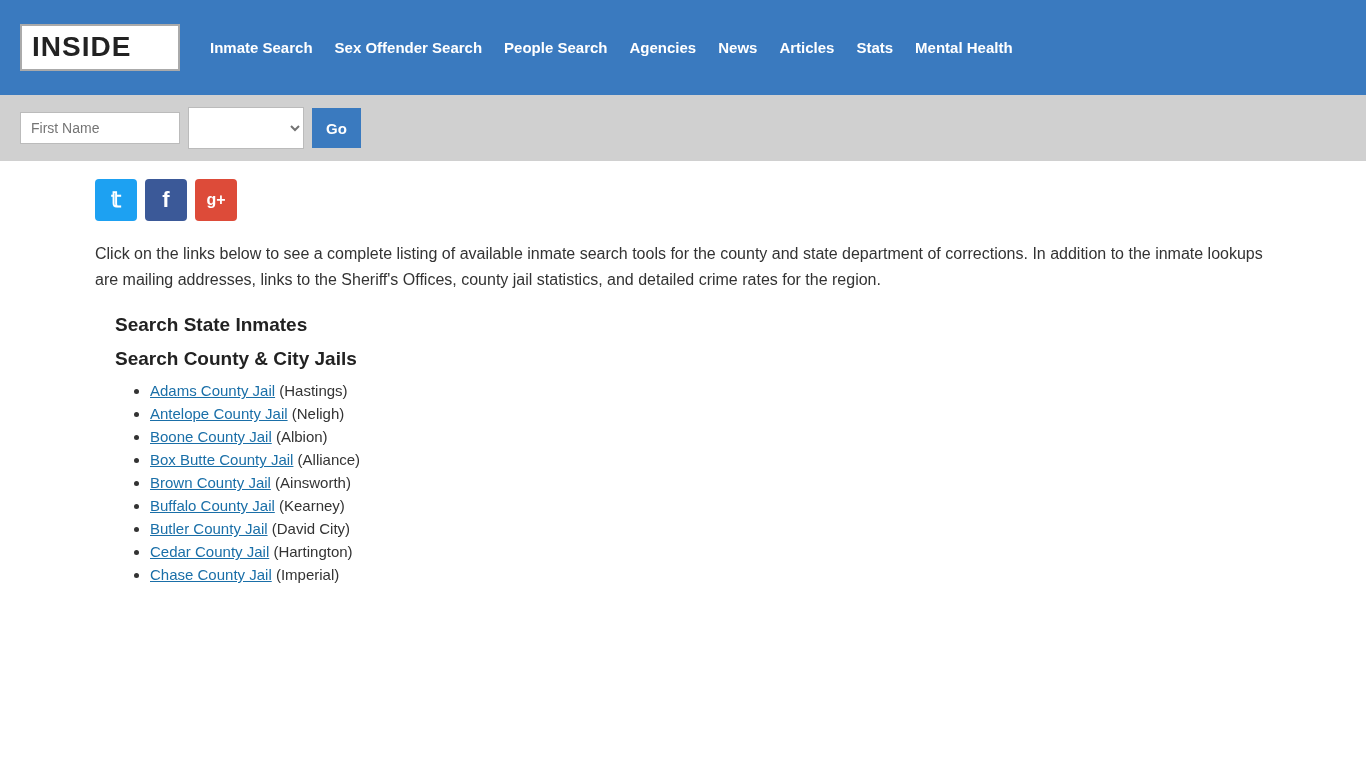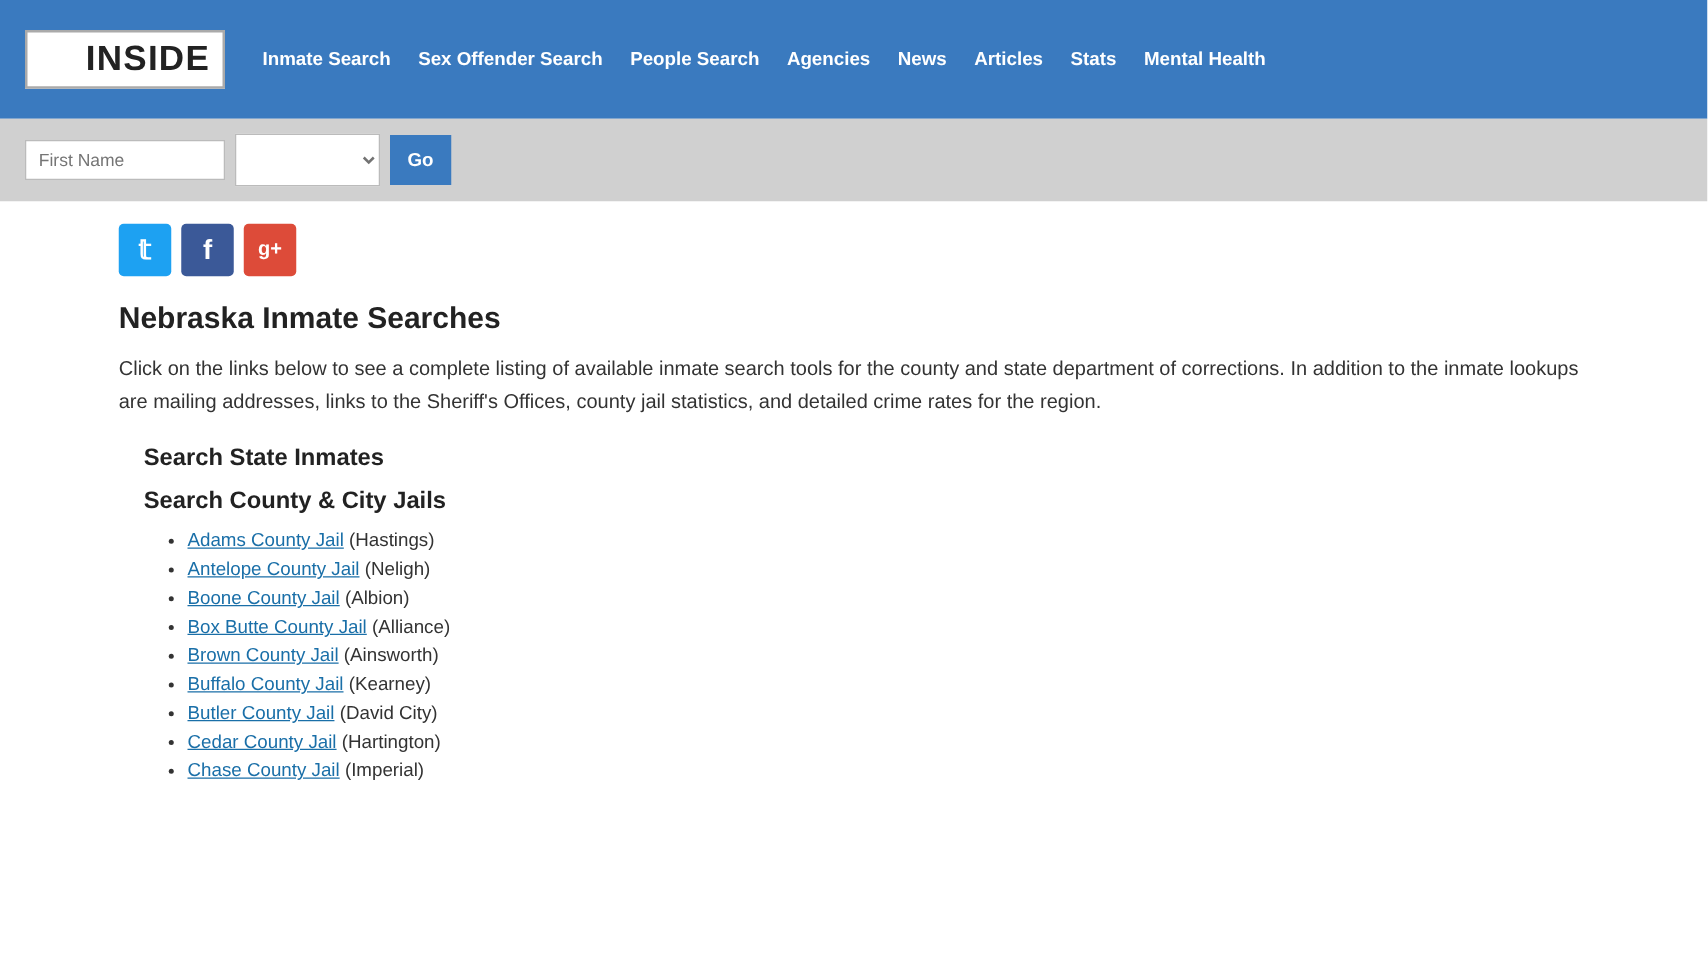--- a/index.html
+++ b/index.html
@@ -5,21 +5,20 @@
     * { margin: 0; padding: 0; box-sizing: border-box; }
     body { font-family: Arial, sans-serif; font-size: 15px; color: #333; background: #fff; }
 
     
     #header {
       background-color: #3a7abf;
       display: flex;
       align-items: center;
       padding: 10px 20px;
       min-height: 95px;
-      text-align: right;
     }
     #logo-box {
       background: #fff;
       border: 2px solid #aaa;
       padding: 6px 10px;
       margin-right: 30px;
       min-width: 160px;
     }
     #logo-inside {
       font-size: 28px;
@@ -204,21 +203,20 @@
   <a class="social-btn social-facebook">
     <span>f</span>
   </a>
   <a class="social-btn social-google">
     <span style="font-size:16px;">g+</span>
   </a>
 </div>
 
 <div id="content">
 
-  <h1 class="page-title">Nebraska Inmate Searches</h1>
 
   <p class="description">Click on the links below to see a complete listing of available inmate search tools for the county and state department of corrections. In addition to the inmate lookups are mailing addresses, links to the Sheriff's Offices, county jail statistics, and detailed crime rates for the region.</p>
 
   <h2 class="section-title">Search State Inmates</h2>
 
   <h2 class="section-title">Search County &amp; City Jails</h2>
   <ul class="link-list">
     <li>
       <a href="#">Adams County Jail</a>
       <span class="city-label"> (Hastings)</span>

